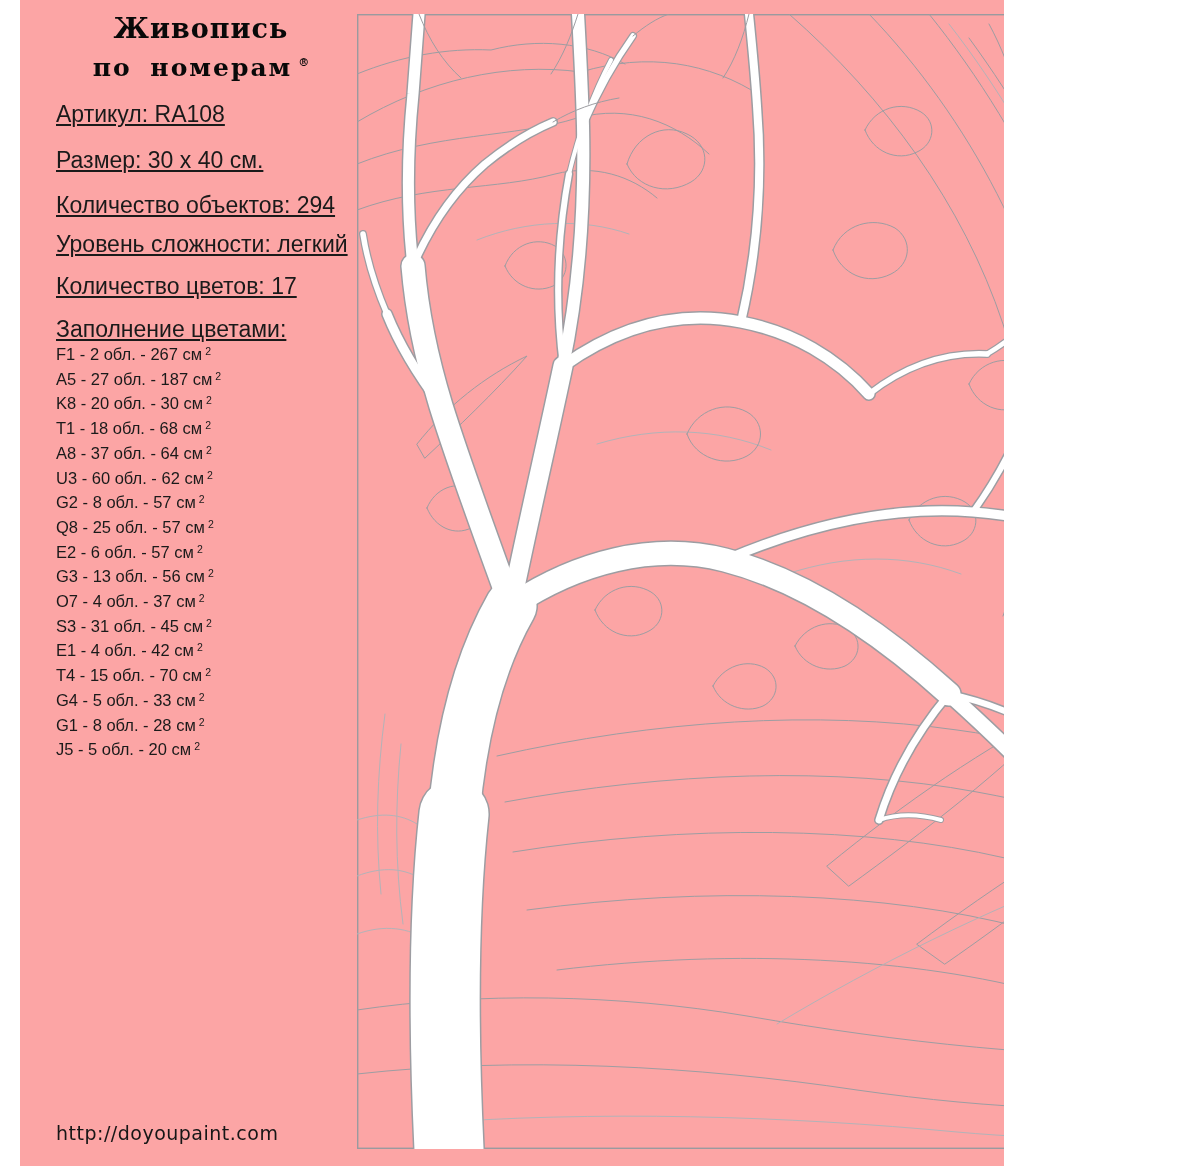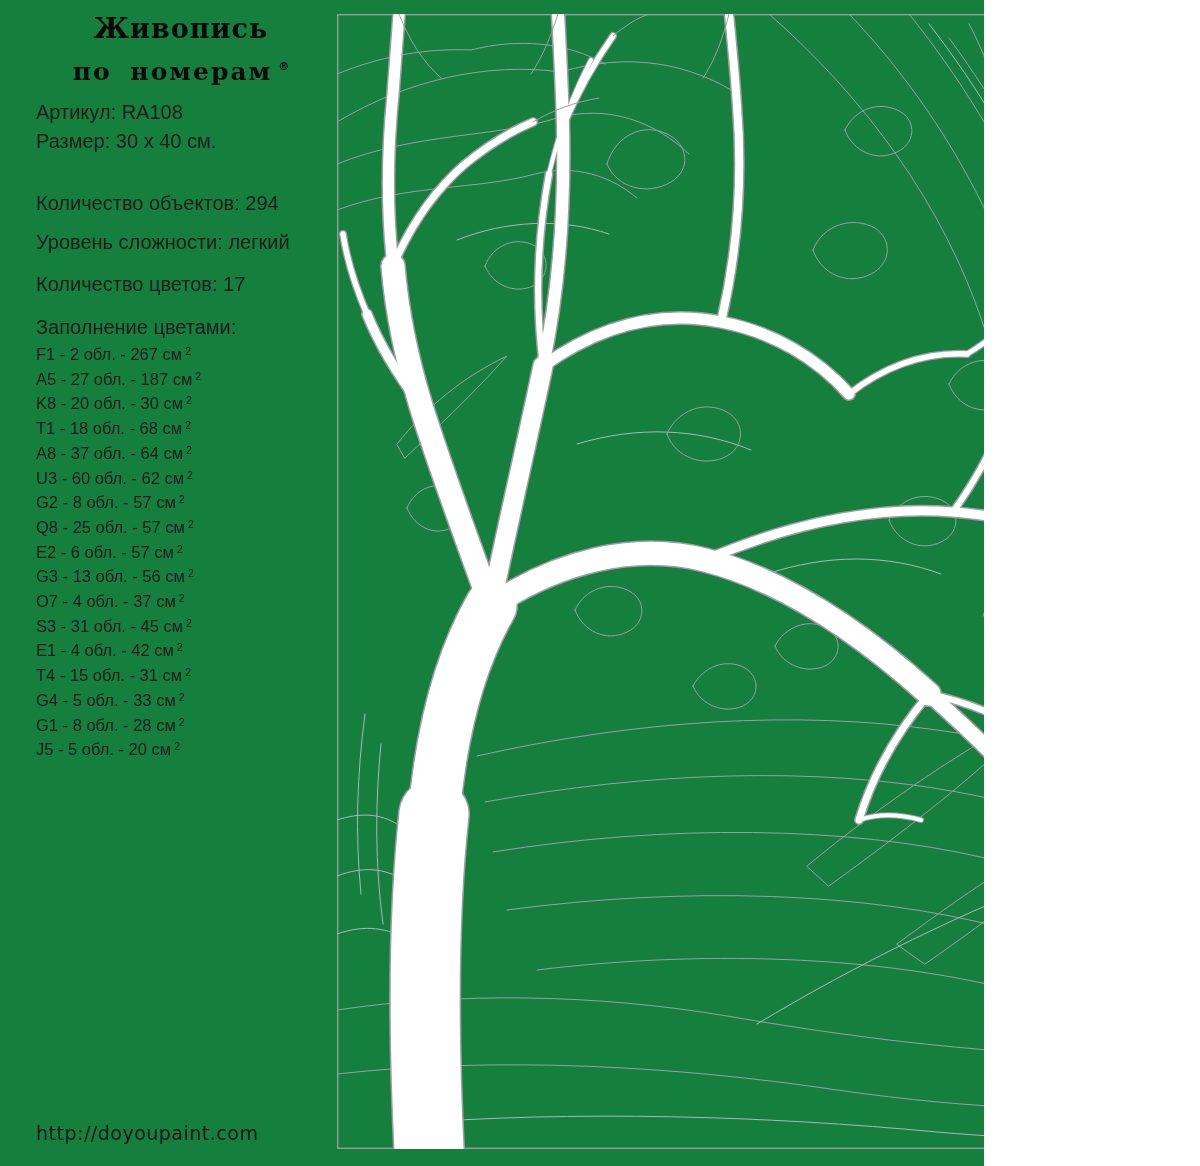--- a/index.html
+++ b/index.html
@@ -1,26 +1,26 @@
 <!DOCTYPE html>
 <html><head>
 <meta charset="utf-8">
 <style>
   html,body{margin:0;padding:0;background:#ffffff;}
-  .page{position:relative;width:984px;height:1166px;background:#15803d;overflow:hidden;
-        font-family:"Liberation Sans",sans-serif;color:#111;}
+  .page{position:relative;width:984px;height:1166px;background:#fca5a5;overflow:hidden;
+        font-family:"Liberation Sans",sans-serif;color:#111;margin-left:20px;}
   
   .left-panel{position:absolute;top:0;left:36px;width:300px;height:1166px;}
   .logo{position:absolute;top:14px;left:20px;width:250px;text-align:center;
         font-family:"DejaVu Serif",serif;font-weight:bold;color:#090909;}
   .logo-line1{font-size:27px;letter-spacing:1px;line-height:30px;}
-  .logo-line2-wrap{margin-top:3px;font-size:25px;letter-spacing:2px;word-spacing:8px;line-height:40px;}
+  .logo-line2-wrap{margin-top:3px;font-size:25px;letter-spacing:2px;word-spacing:8px;line-height:32px;}
   .logo-reg{font-size:11px;vertical-align:10px;margin-left:6px;letter-spacing:0;}
-  .info-line{position:absolute;left:0;margin:0;font-size:20px;color:#1a1a1a;white-space:nowrap;}
-  .t-article{top:101px;} .t-size{top:130px;} .t-objects{top:192px;}
+  .info-line{position:absolute;left:0;margin:0;font-size:23px;color:#1a1a1a;white-space:nowrap;text-decoration:underline;}
+  .t-article{top:101px;} .t-size{top:147px;} .t-objects{top:192px;}
   .t-difficulty{top:231px;} .t-colorcount{top:273px;} .t-fillhead{top:316px;}
   .fill-list{position:absolute;top:341px;left:0;}
   .fill-row{font-size:16.5px;line-height:21.7px;color:#1a1a1a;white-space:nowrap;}
   .fill-row sup{font-size:10.5px;margin-left:3px;vertical-align:5px;}
   .site-url{position:absolute;top:1122px;left:0;font-size:19px;letter-spacing:0.5px;
             color:#161616;font-family:"DejaVu Sans",sans-serif;white-space:nowrap;text-align:right;}
   
   .canvas-wrap{position:absolute;top:14px;left:337px;width:847px;height:1135px;}
   .canvas-wrap svg{display:block;width:847px;height:1135px;}
   .ln{fill:none;stroke:#9d9da2;stroke-width:1;stroke-linecap:round;}
@@ -55,21 +55,21 @@
       <div class="fill-row"><span>T1 - 18 обл. - 68 см</span><sup>2</sup></div>
       <div class="fill-row"><span>A8 - 37 обл. - 64 см</span><sup>2</sup></div>
       <div class="fill-row"><span>U3 - 60 обл. - 62 см</span><sup>2</sup></div>
       <div class="fill-row"><span>G2 - 8 обл. - 57 см</span><sup>2</sup></div>
       <div class="fill-row"><span>Q8 - 25 обл. - 57 см</span><sup>2</sup></div>
       <div class="fill-row"><span>E2 - 6 обл. - 57 см</span><sup>2</sup></div>
       <div class="fill-row"><span>G3 - 13 обл. - 56 см</span><sup>2</sup></div>
       <div class="fill-row"><span>O7 - 4 обл. - 37 см</span><sup>2</sup></div>
       <div class="fill-row"><span>S3 - 31 обл. - 45 см</span><sup>2</sup></div>
       <div class="fill-row"><span>E1 - 4 обл. - 42 см</span><sup>2</sup></div>
-      <div class="fill-row"><span>T4 - 15 обл. - 31 см</span><sup>2</sup></div>
+      <div class="fill-row"><span>T4 - 15 обл. - 70 см</span><sup>2</sup></div>
       <div class="fill-row"><span>G4 - 5 обл. - 33 см</span><sup>2</sup></div>
       <div class="fill-row"><span>G1 - 8 обл. - 28 см</span><sup>2</sup></div>
       <div class="fill-row"><span>J5 - 5 обл. - 20 см</span><sup>2</sup></div>
     </div>
 
     <div class="site-url">http://doyoupaint.com</div>
   </div>
 
   <div class="canvas-wrap">
     <svg viewBox="0 0 847 1135" xmlns="http://www.w3.org/2000/svg">

